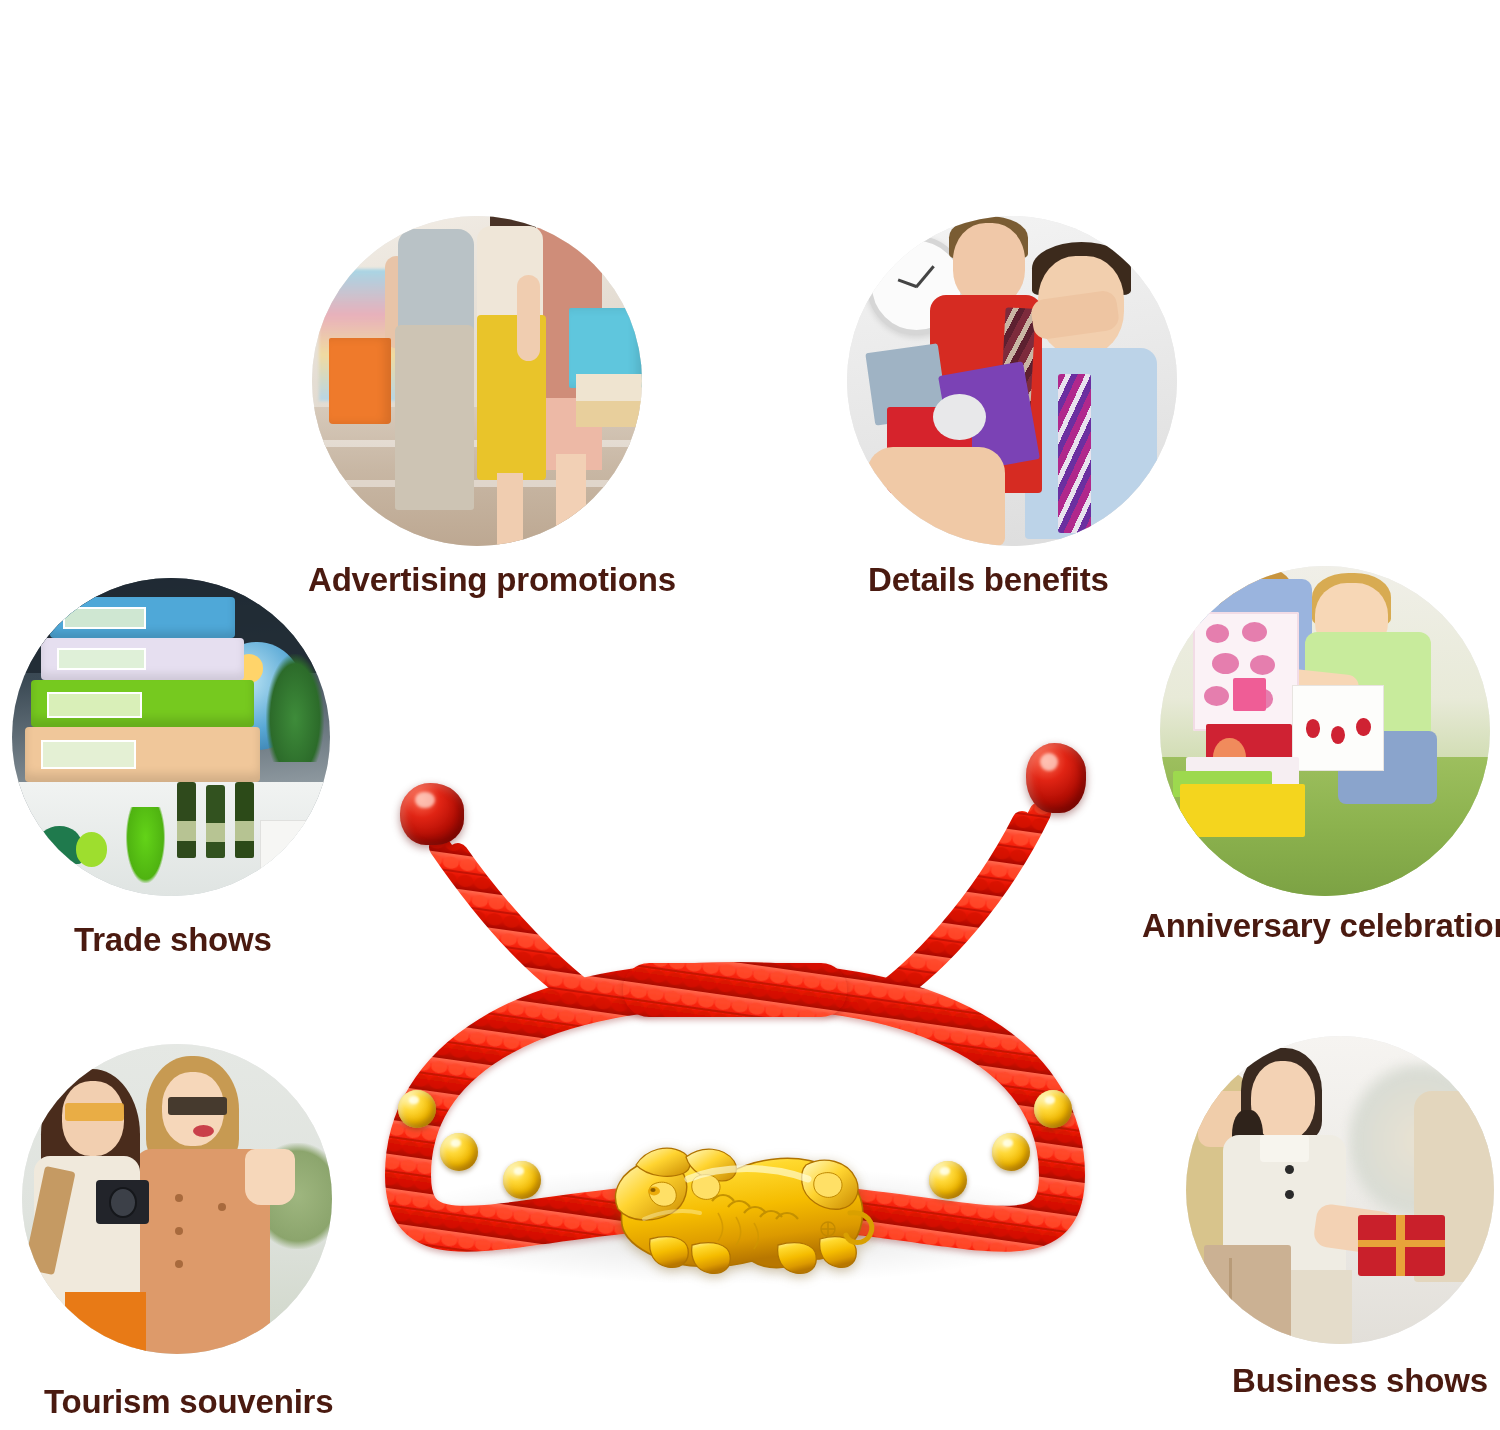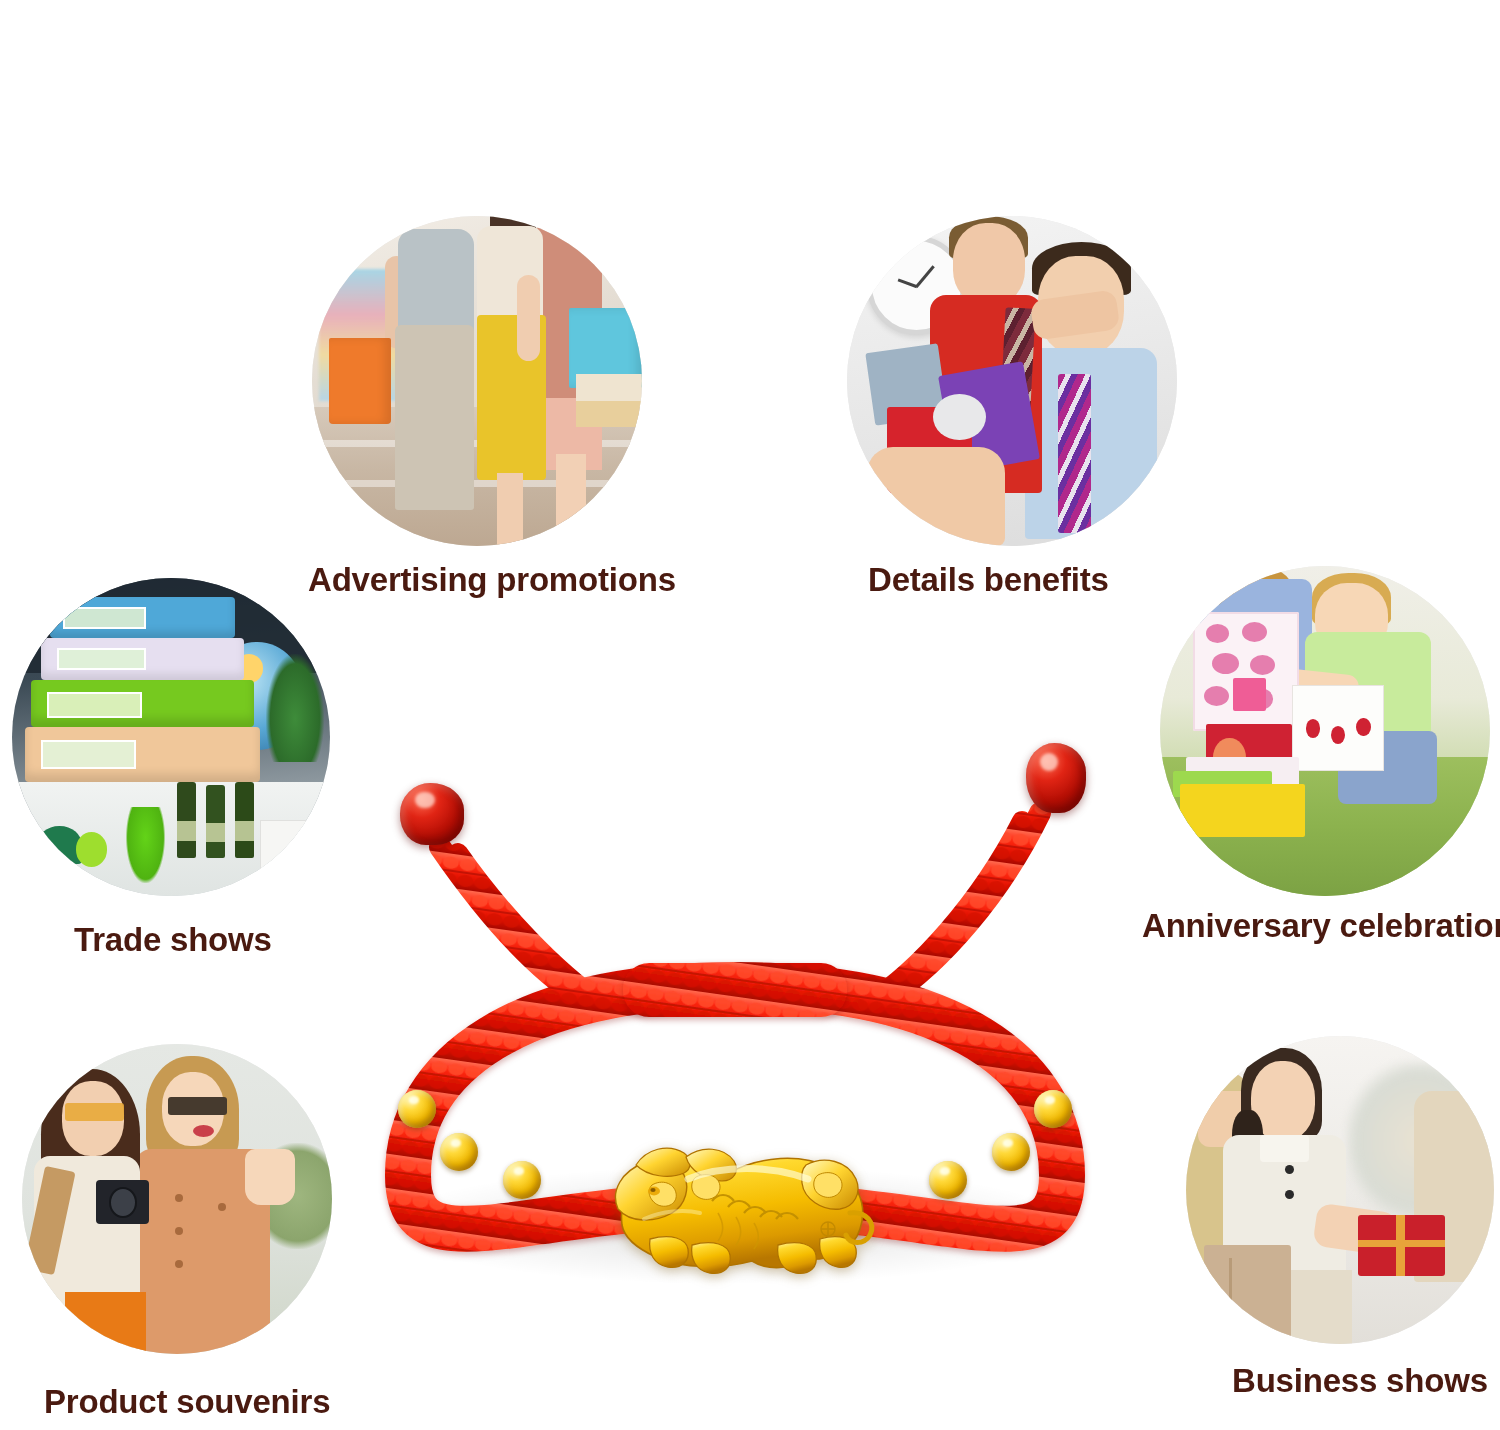--- a/index.html
+++ b/index.html
@@ -423,21 +423,21 @@
       <div class="ph p5-hair1"></div>
       <div class="ph p5-head1"></div>
       <div class="ph p5-glass1"></div>
       <div class="ph p5-top1"></div>
       <div class="ph p5-skirt1"></div>
       <div class="ph p5-strap"></div>
       <div class="ph p5-cam"></div>
       <div class="ph p5-camlens"></div>
     </div>
   </div>
-  <div class="caption" style="left:44px; top:1383px;">Product souvenirs</div>
+  <div class="caption" style="left:44px; top:1383px;">Tourism souvenirs</div>
 
   <div class="photo-circle" style="left:1186px; top:1036px; width:308px; height:308px;">
     <div class="photo-inner">
       <div class="ph p6-bg"></div>
       <div class="ph p6-blur"></div>
       <div class="ph p6-pers3"></div>
       <div class="ph p6-hand2"></div>
       <div class="ph p6-pers2"></div>
       <div class="ph p6-hair"></div>
       <div class="ph p6-head"></div>

